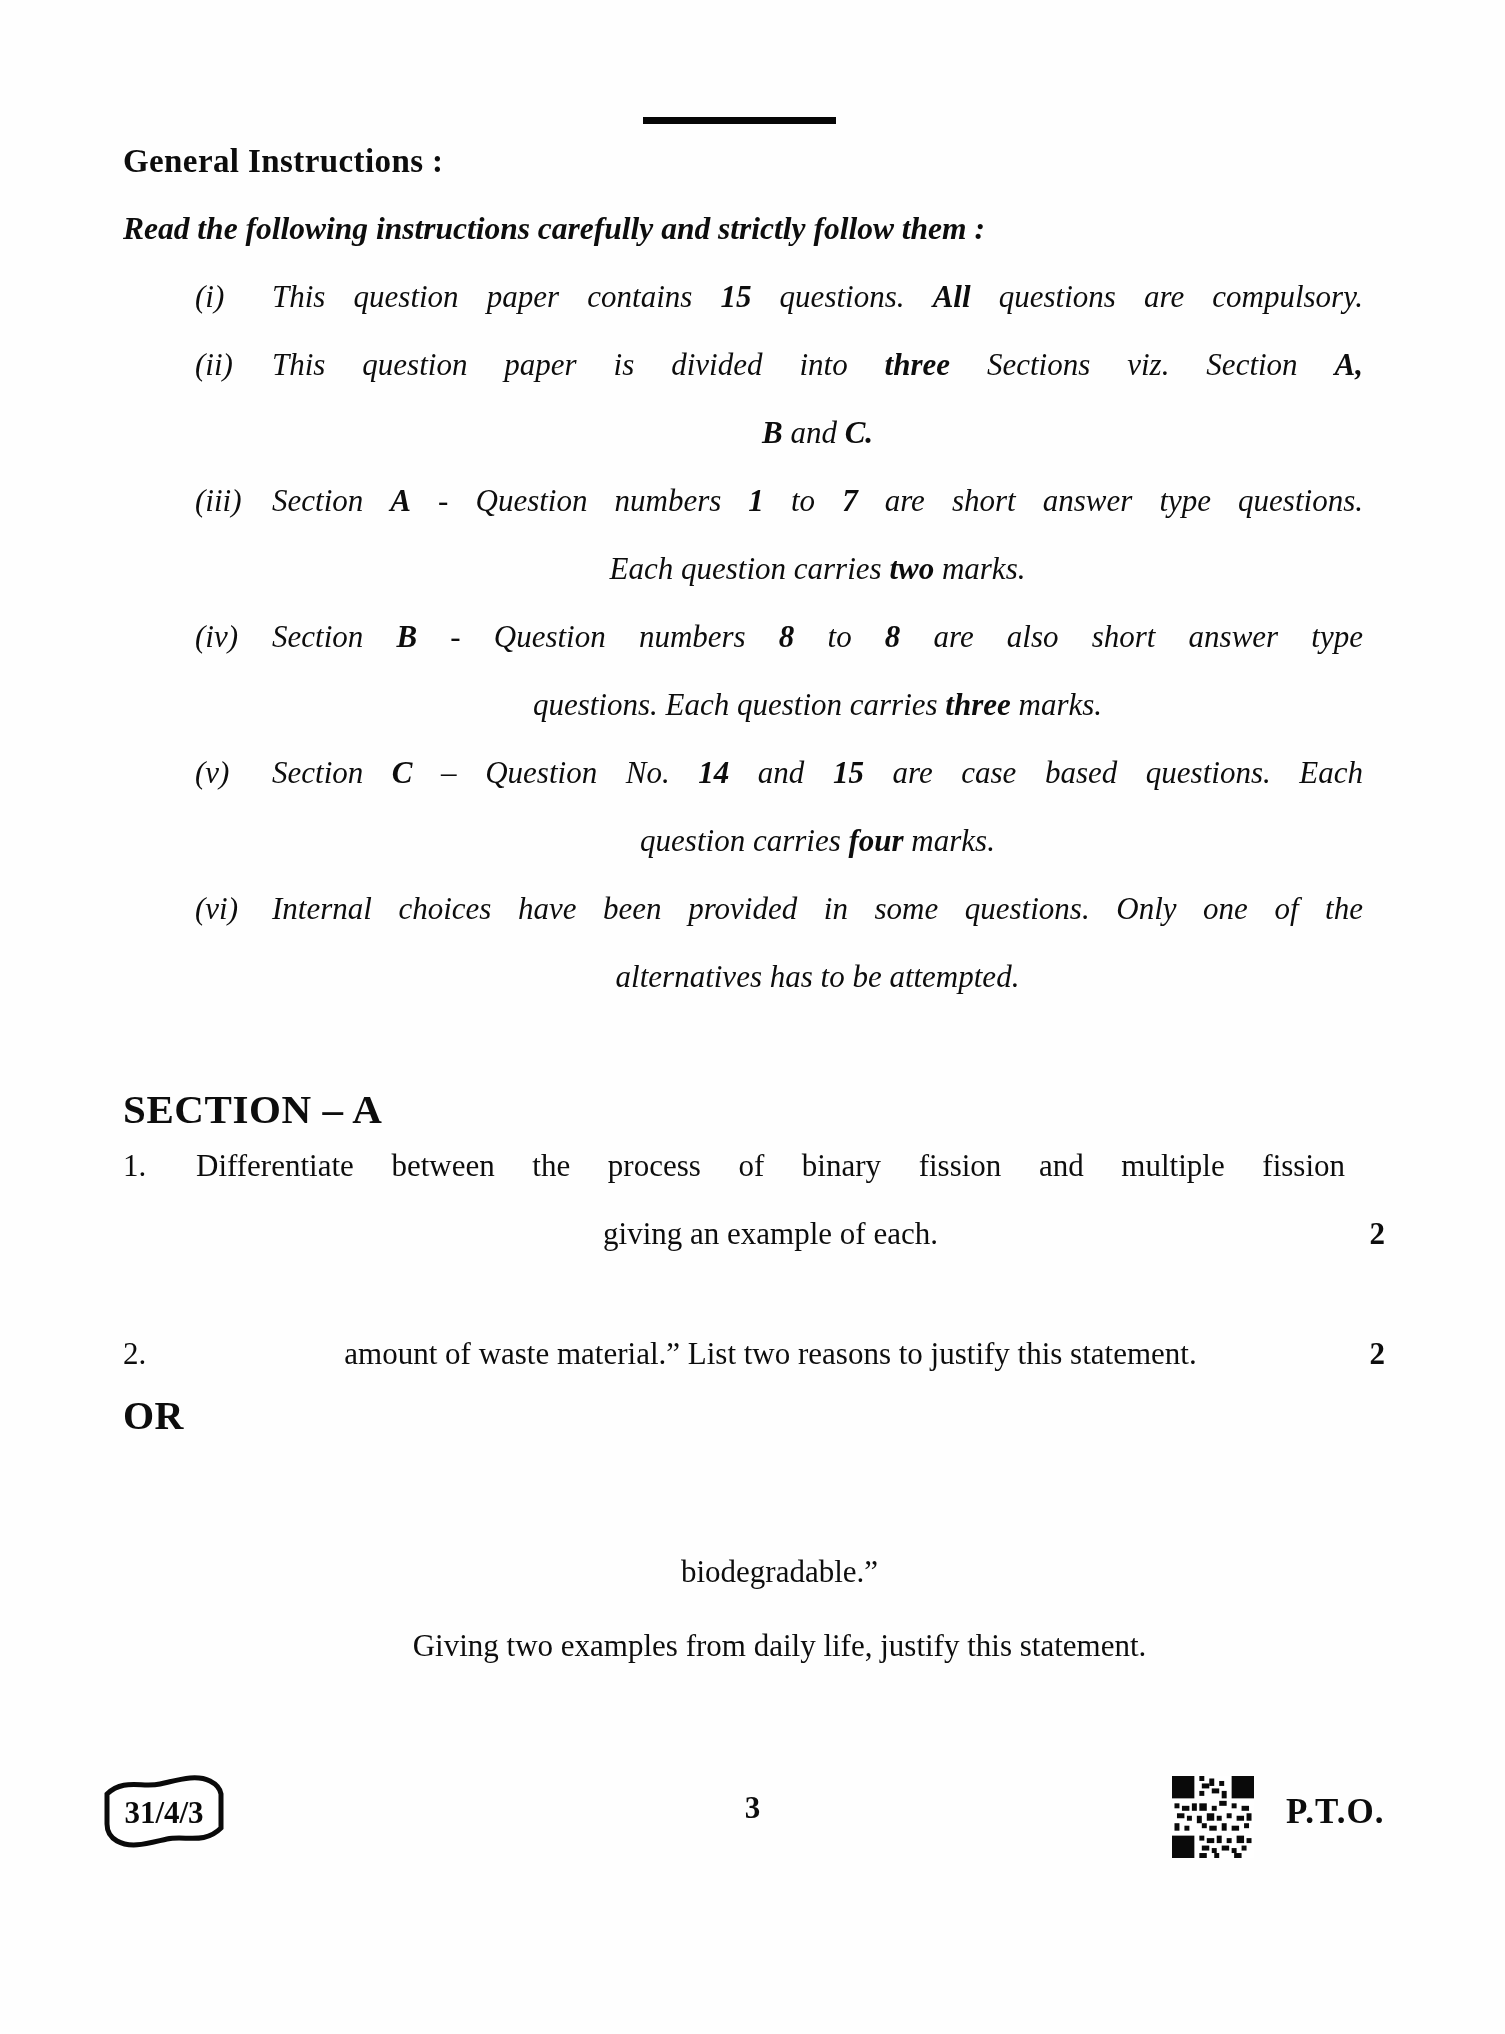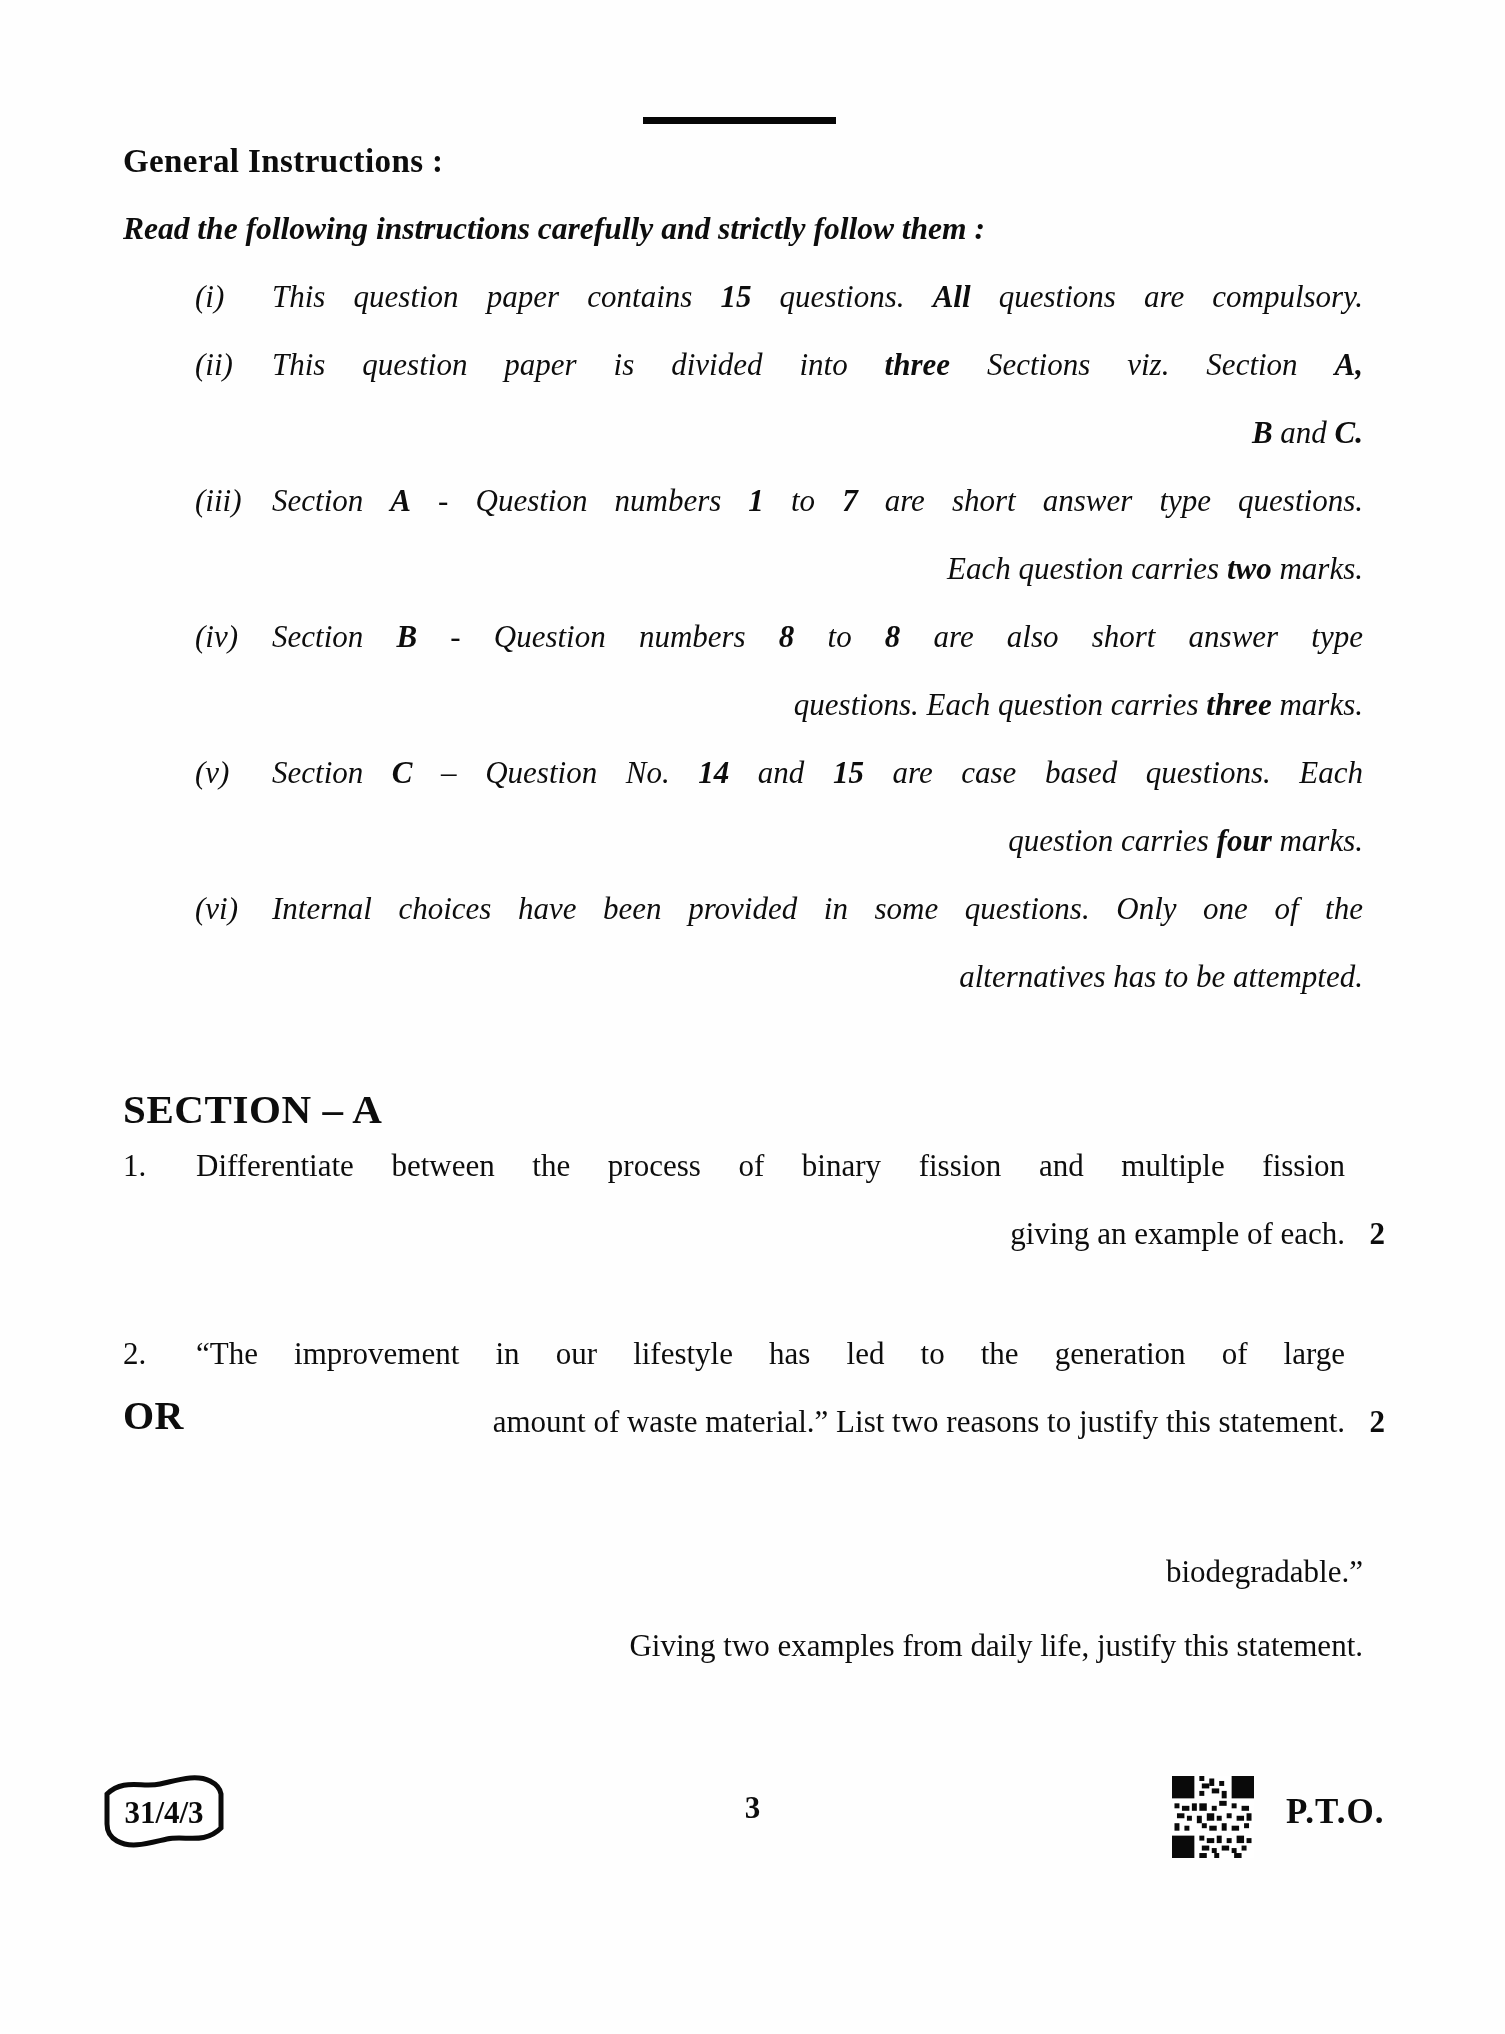--- a/index.html
+++ b/index.html
@@ -15,21 +15,21 @@
   .rule {
     position:absolute; left:643px; top:117px;
     width:193px; height:7px; background:#060606;
   }
   #instr-block { position:absolute; left:123px; width:1240px; top:127px; }
   .general { font-weight:bold; font-size:33px; line-height:68px; letter-spacing:0.4px; }
   .read { font-weight:bold; font-style:italic; font-size:31.5px; line-height:68px; }
   .i-row { display:flex; font-style:italic; }
   .i-num { width:149px; padding-left:72px; box-sizing:border-box; line-height:68px; }
   .i-text { flex:1; line-height:68px; }
-  .tline { text-align:right; line-height:68px; }
+  .tline { text-align:center; line-height:68px; }
   .tline.stretch { text-align:justify; text-align-last:justify; }
   .section-head {
     position:absolute; left:123px; width:1240px; top:1085px;
     text-align:left; font-weight:bold; font-size:41px; line-height:48px;
     letter-spacing:0.6px;
   }
   .qblock { position:absolute; left:123px; width:1262px; display:flex; }
   .q-num { width:73px; line-height:68px; }
   .q-text { width:1149px; }
   .q-marks {
@@ -120,21 +120,20 @@
       <div class="q-num">1.</div>
       <div class="q-text">
         <div class="tline stretch">Differentiate between the process of binary fission and multiple fission</div>
         <div class="tline">giving an example of each.</div>
       </div>
       <div class="q-marks">2</div>
     </div>
   <div class="qblock" id="q1" style="top:1320px">
       <div class="q-num">2.</div>
       <div class="q-text">
-        <div class="tline stretch">“The improvement in our lifestyle has led to the generation of large</div>
         <div class="tline">amount of waste material.” List two reasons to justify this statement.</div>
       </div>
       <div class="q-marks">2</div>
     </div>
 
   <div class="or-head">OR</div>
 
   <div class="alt-block" id="altblock">
       <div class="para">
         <div class="tline">biodegradable.”</div>

